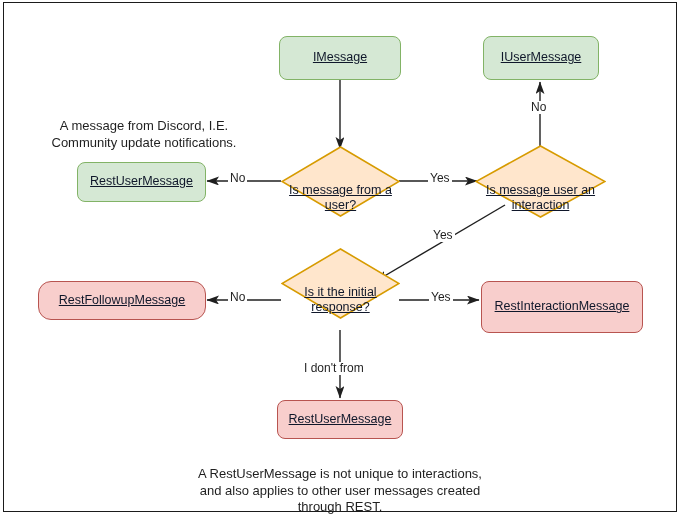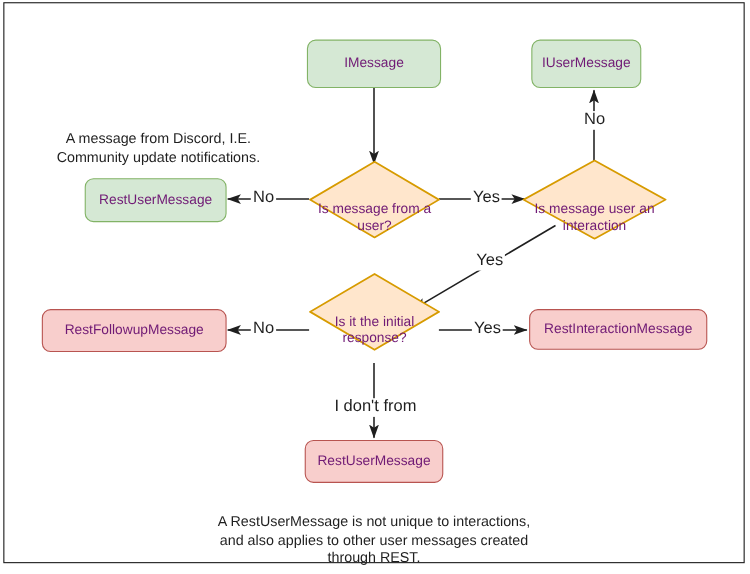--- a/index.html
+++ b/index.html
@@ -38,22 +38,23 @@
     pointer-events: none;
   }
   .node {
     position: absolute;
     box-sizing: border-box;
     display: flex;
     align-items: center;
     justify-content: center;
     text-align: center;
     font-size: 12.5px;
-    color: #701a75;
+    color: #0f172a;
     line-height: 1.22;
+    text-decoration: underline;
   }
   .node-box {
     border-radius: 8px;
     border-width: 1.4px;
     border-style: solid;
   }
   .node-green {
     background: #d5e8d4;
     border-color: #82b366;
   }
@@ -81,21 +82,21 @@
   .note {
     position: absolute;
     font-size: 13px;
     color: #1f1f1f;
     text-align: center;
     line-height: 1.28;
     white-space: pre-line;
   }
   .edge-label {
     position: absolute;
-    font-size: 15px;
+    font-size: 12px;
     color: #1f1f1f;
     background: #ffffff;
     padding: 0 2px;
     white-space: nowrap;
     line-height: 1.1;
   }
 </style>
 </head>
 <body>
 
@@ -124,21 +125,21 @@
 
     <line x1="399" y1="300" x2="479" y2="300" stroke="#1f1f1f" stroke-width="1.4" marker-end="url(#arrow)"></line>
 
     <line x1="340" y1="330" x2="340" y2="398" stroke="#1f1f1f" stroke-width="1.4" marker-end="url(#arrow)"></line>
   </svg>
 
   <div class="node node-box node-green" style="left:279px; top:36px; width:122px; height:44px;">
     <span>IMessage</span>
   </div>
 
-  <div class="node node-box node-green" style="left:483px; top:36px; width:100px; height:44px;">
+  <div class="node node-box node-green" style="left:483px; top:36px; width:116px; height:44px;">
     <span>IUserMessage</span>
   </div>
 
   <div class="node node-box node-green" style="left:77px; top:162px; width:129px; height:40px;">
     <span>RestUserMessage</span>
   </div>
 
   <div class="node node-diamond" style="left:281px; top:146px; width:119px; height:71px;">
     <svg class="diamond-shape" viewBox="0 0 119 71" preserveAspectRatio="none">
       <polygon points="59.5,1 118,35.5 59.5,70 1,35.5" fill="#ffe6cc" stroke="#d79b00" stroke-width="1.6"></polygon>
@@ -153,25 +154,25 @@
     <span class="diamond-label">Is message user an interaction</span>
   </div>
 
   <div class="node node-diamond" style="left:281px; top:248px; width:119px; height:71px;">
     <svg class="diamond-shape" viewBox="0 0 119 71" preserveAspectRatio="none">
       <polygon points="59.5,1 118,35.5 59.5,70 1,35.5" fill="#ffe6cc" stroke="#d79b00" stroke-width="1.6"></polygon>
     </svg>
     <span class="diamond-label">Is it the initial response?</span>
   </div>
 
-  <div class="node node-box node-red" style="left:38px; top:281px; width:168px; height:39px;">
+  <div class="node node-box node-red" style="left:38px; top:281px; width:168px; height:39px;border-radius:13px;">
     <span>RestFollowupMessage</span>
   </div>
 
-  <div class="node node-box node-red" style="left:481px; top:281px; width:162px; height:37px;">
+  <div class="node node-box node-red" style="left:481px; top:281px; width:162px; height:52px;">
     <span>RestInteractionMessage</span>
   </div>
 
   <div class="node node-box node-red" style="left:277px; top:400px; width:126px; height:39px;">
     <span>RestUserMessage</span>
   </div>
 
   <div class="edge-label" style="left:228px; top:172px;">No</div>
 
   <div class="edge-label" style="left:428px; top:172px;">Yes</div>

